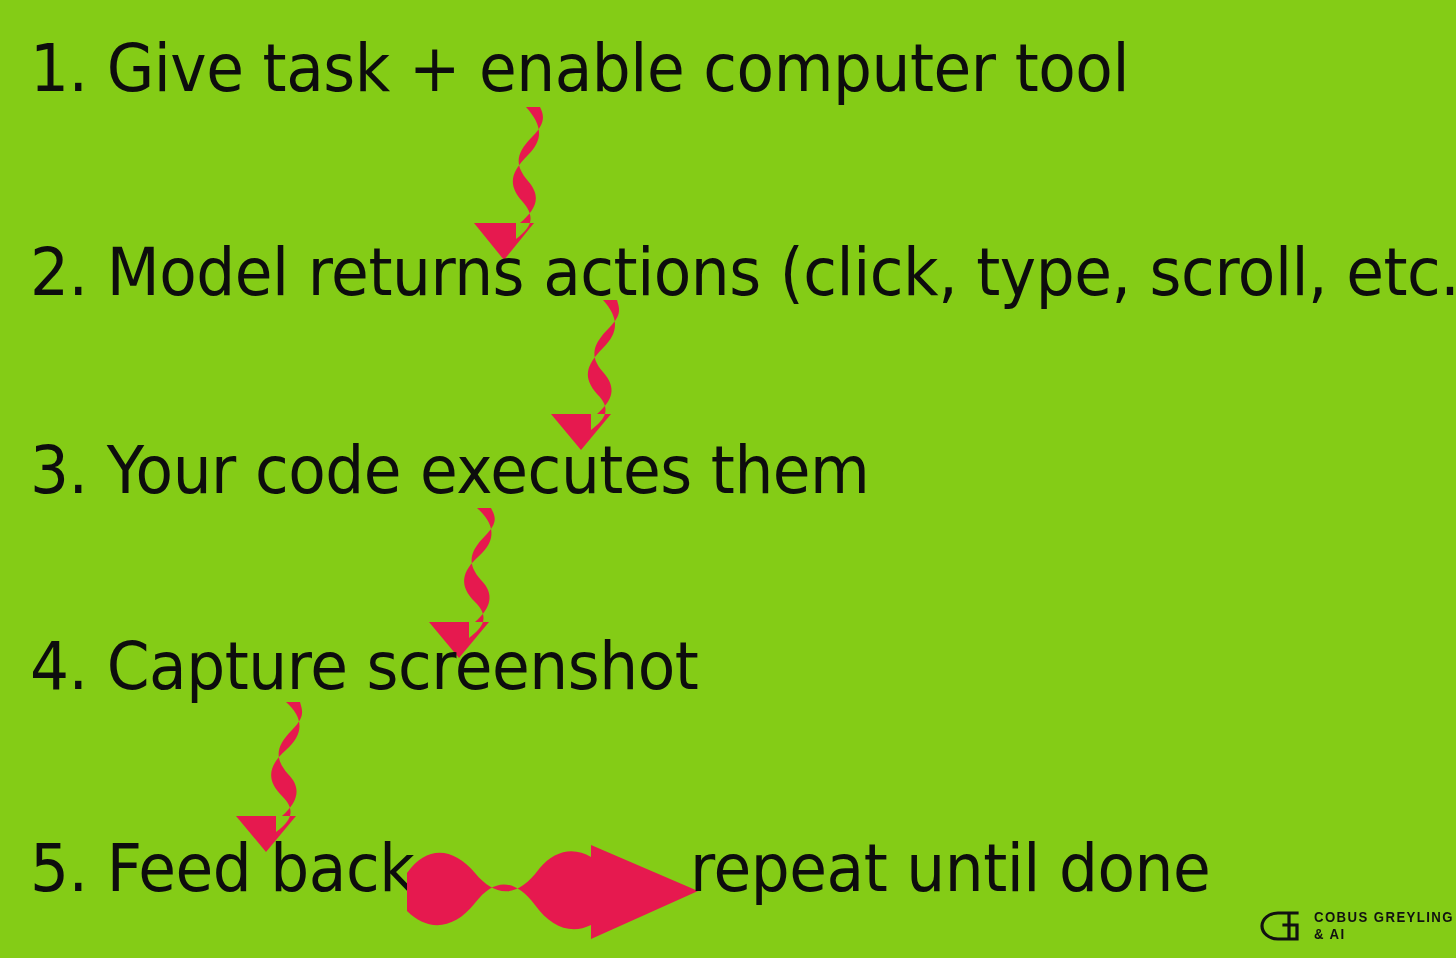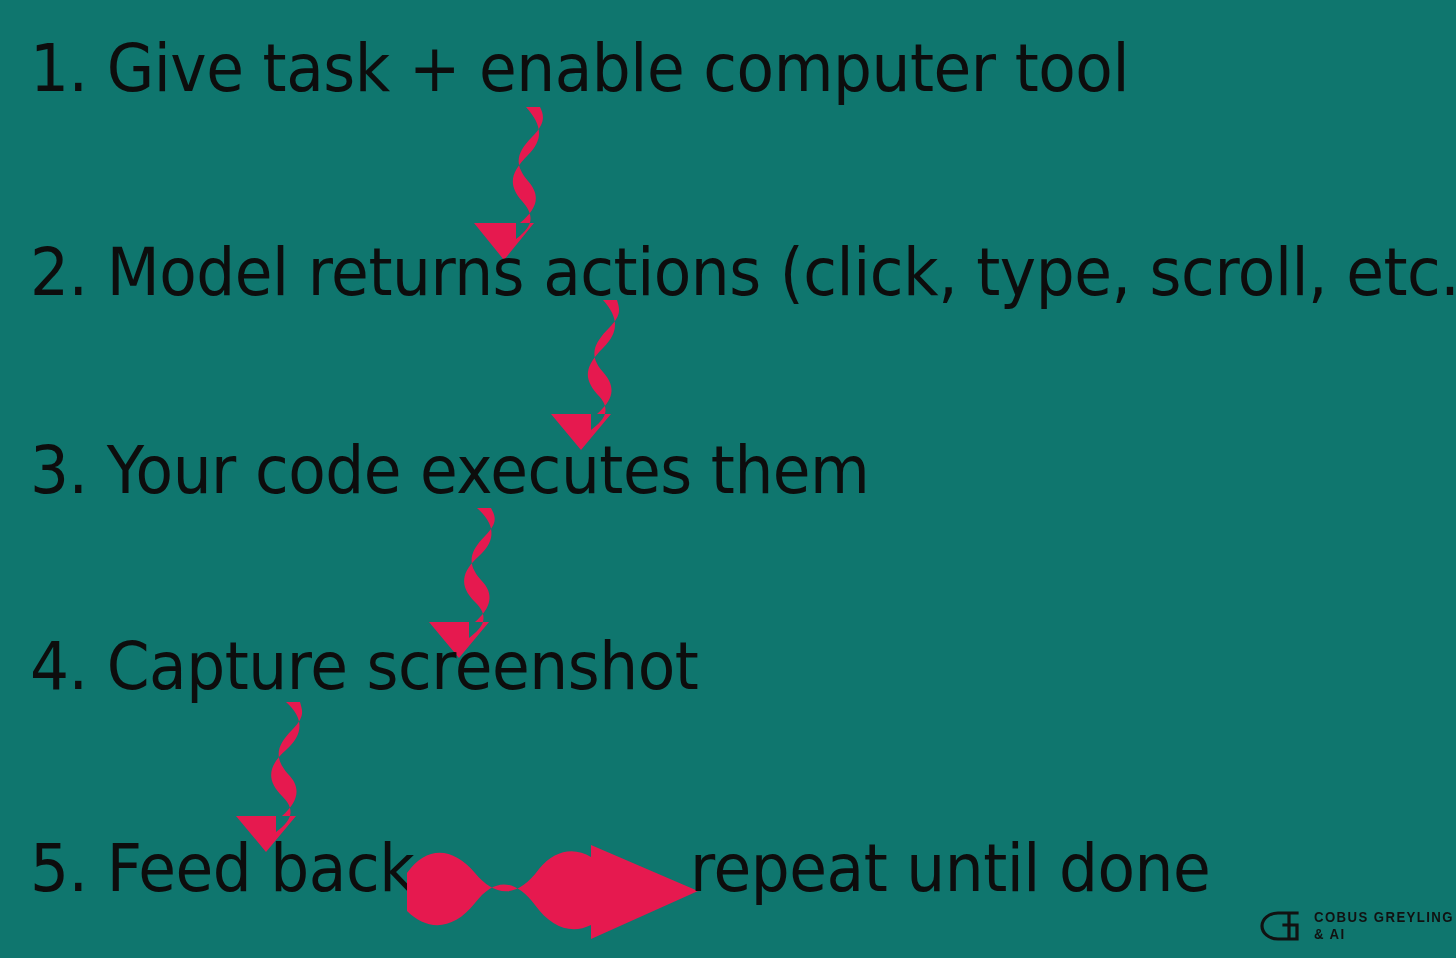--- a/index.html
+++ b/index.html
@@ -8,21 +8,21 @@
     padding: 0;
     background: #ffffff;
   }
   body {
     font-family: "DejaVu Sans", sans-serif;
   }
   #canvas {
     position: relative;
     width: 1456px;
     height: 958px;
-    background: #0f766e;
+    background: #84cc16;
     overflow: hidden;
   }
 
   
   .step-line {
     position: absolute;
     white-space: nowrap;
     color: #0d0d0d;
     font-family: "DejaVu Sans", sans-serif;
     font-weight: 400;

